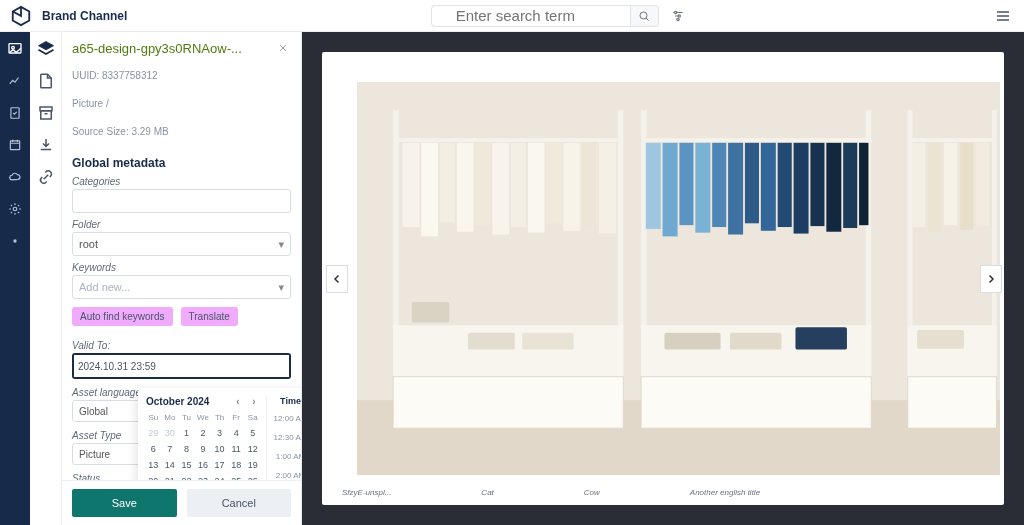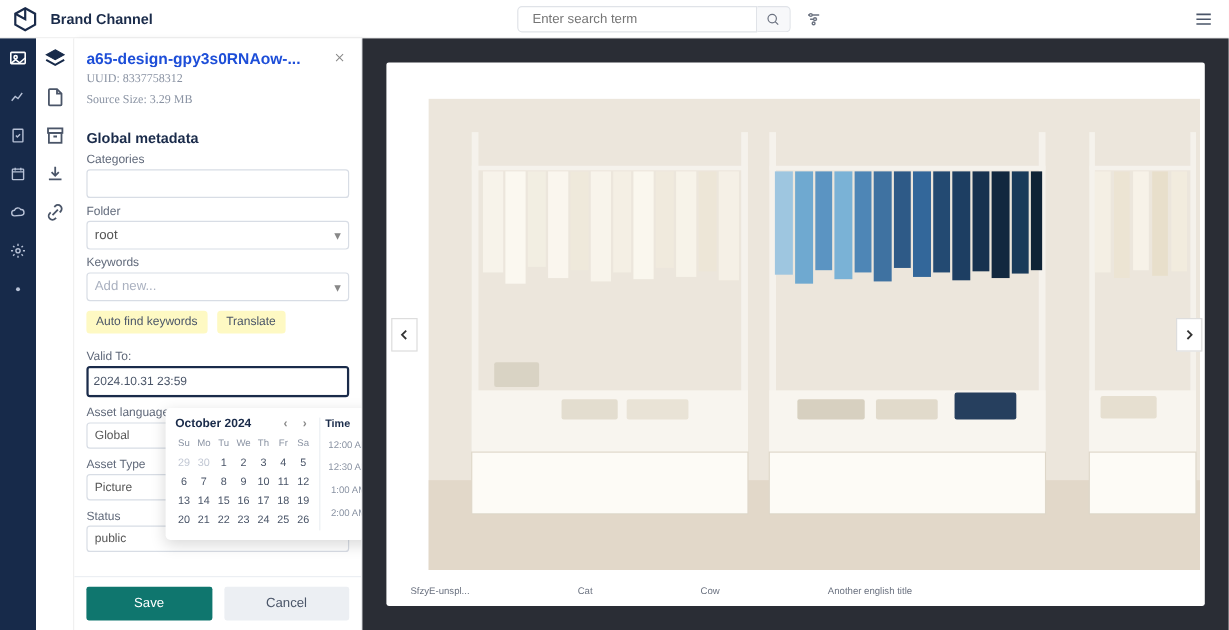--- a/index.html
+++ b/index.html
@@ -4,21 +4,21 @@
 <style>
 * { box-sizing: border-box; margin: 0; padding: 0; }
 html, body { width: 1024px; height: 525px; overflow: hidden; font-family: -apple-system, BlinkMacSystemFont, "Segoe UI", Arial, sans-serif; font-size: 12px; color: #333; }
 .app { display: flex; flex-direction: column; width: 100%; height: 100%; background: #fff; }
 
 
 .header { display: flex; align-items: center; height: 32px; padding: 0 10px; border-bottom: 1px solid #eee; gap: 10px; }
 .logo { width: 22px; height: 22px; }
 .brand { font-weight: 600; font-size: 12px; color: #1a2b4a; }
 .search-wrap { margin-left: auto; margin-right: auto; display: flex; align-items: center; }
-.search-input { width: 200px; height: 22px; border: 1px solid #e0e3e8; border-radius: 4px 0 0 4px; padding: 0 12px; font-size: 11px; color: #888; }
+.search-input { width: 200px; height: 22px; border: 1px solid #e0e3e8; border-radius: 4px 0 0 4px; padding: 0 24px; font-size: 15px; color: #888; }
 .search-btn { width: 28px; height: 22px; border: 1px solid #e0e3e8; border-left: none; border-radius: 0 4px 4px 0; background: #f7f8fa; display: flex; align-items: center; justify-content: center; }
 .filter-btn { width: 22px; height: 22px; margin-left: 8px; display: flex; align-items: center; justify-content: center; }
 .menu-btn { width: 22px; height: 22px; display: flex; align-items: center; justify-content: center; }
 
 
 .main { display: flex; flex: 1; min-height: 0; }
 
 
 .leftnav { width: 30px; background: #172a4a; display: flex; flex-direction: column; align-items: center; padding-top: 8px; gap: 14px; }
 .leftnav .navitem { width: 18px; height: 18px; color: #b7c1d6; display: flex; align-items: center; justify-content: center; }
@@ -26,33 +26,33 @@
 
 
 .toolcol { width: 32px; background: #fff; display: flex; flex-direction: column; align-items: center; padding-top: 6px; gap: 10px; border-right: 1px solid #eee; }
 .toolcol .tool { width: 22px; height: 22px; display: flex; align-items: center; justify-content: center; color: #4a5568; }
 .toolcol .tool.active svg { stroke: #172a4a; }
 
 
 .panel { width: 240px; background: #fff; border-right: 1px solid #e6e8ec; display: flex; flex-direction: column; box-shadow: 2px 0 5px rgba(0,0,0,0.05); }
 .panel-head { padding: 8px 10px; }
 .panel-title-row { display: flex; align-items: center; }
-.panel-title { font-size: 13px; font-weight: 700; color: #1d4ed8; flex: 1; white-space: nowrap; overflow: hidden; text-overflow: ellipsis; }
+.panel-title { font-size: 13px; font-weight: 400; color: #4d7c0f; flex: 1; white-space: nowrap; overflow: hidden; text-overflow: ellipsis; }
 .panel-close { width: 16px; height: 16px; color: #888; display: flex; align-items: center; justify-content: center; }
-.panel-sub { font-size: 10px; color: #8a93a3; line-height: 1.6; margin-top: 2px; font-family: Liberation Serif, serif; }
+.panel-sub { font-size: 10px; color: #8a93a3; line-height: 1.6; margin-top: 12px; }
 
 .panel-body { flex: 1; overflow: hidden; padding: 0 10px; position: relative; }
 .section-title { font-size: 12px; font-weight: 700; color: #1a2b4a; margin: 8px 0 6px; }
-.label { font-size: 10px; color: #60697a; margin-top: 6px; margin-bottom: 2px; }
+.label { font-size: 10px; color: #60697a; margin-top: 6px; margin-bottom: 2px; font-style: italic; }
 .input, .select { width: 100%; height: 24px; border: 1px solid #d8dde5; border-radius: 3px; padding: 0 6px; font-size: 11px; color: #555; background: #fff; }
 .select { display: flex; align-items: center; justify-content: space-between; }
 .chev { color: #888; }
 
 .btn-row { display: flex; gap: 8px; margin-top: 8px; }
-.btn-sm { background: #fef9c3; border: none; border-radius: 3px; padding: 4px 8px; font-size: 10px; color: #4a5568; }
+.btn-sm { background: #f0abfc; border: none; border-radius: 3px; padding: 4px 8px; font-size: 10px; color: #4a5568; }
 
 .dual-row { display: flex; gap: 10px; margin-top: 8px; }
 .dual-col { flex: 1; }
 .dual-col .label { display: flex; align-items: center; justify-content: space-between; }
 .info-icon { width: 11px; height: 11px; color: #9aa3b5; }
 .date-in-wrap { display: flex; align-items: center; border: 1px solid #d8dde5; border-radius: 3px; height: 26px; }
 .date-in-wrap.hl { border: 2px solid #1a2b4a; }
 .date-in { flex: 1; border: none; padding: 0 4px; font-size: 10px; color: #4a5568; height: 100%; }
 .cal-icon-box { width: 22px; height: 100%; border-left: 1px solid #d8dde5; display: flex; align-items: center; justify-content: center; color: #60697a; }
 
@@ -71,25 +71,25 @@
 .datepicker { position: absolute; left: 76px; top: 240px; width: 180px; background: #fff; border-radius: 4px; box-shadow: 0 4px 12px rgba(0,0,0,0.15); padding: 8px; display: flex; gap: 6px; z-index: 10; }
 .dp-cal { flex: 1; }
 .dp-head { display: flex; align-items: center; justify-content: space-between; font-size: 10px; font-weight: 600; color: #1a2b4a; margin-bottom: 4px; }
 .dp-nav { display: flex; gap: 4px; color: #888; }
 .dp-nav span { width: 12px; text-align: center; }
 .dp-grid { display: grid; grid-template-columns: repeat(7, 1fr); gap: 2px; text-align: center; }
 .dp-dow { font-size: 8px; color: #8a93a3; padding: 2px 0; }
 .dp-day { font-size: 9px; color: #4a5568; padding: 2px 0; border-radius: 3px; }
 .dp-day.out { color: #c2c8d4; }
 .dp-time { width: 44px; border-left: 1px solid #eceff3; padding-left: 4px; display: flex; flex-direction: column; gap: 8px; }
-.dp-time-h { font-size: 9px; font-weight: 600; color: #1a2b4a; text-align: left; }
+.dp-time-h { font-size: 9px; font-weight: 600; color: #1a2b4a; text-align: center; }
 .dp-time-v { font-size: 8px; color: #8a93a3; text-align: center; }
 
 
-.preview { flex: 1; background: #2a2d35; position: relative; display: flex; align-items: center; justify-content: center; }
+.preview { flex: 1; background: #2a2d35; position: relative; display: flex; align-items: center; justify-content: center; font-style: italic; }
 .preview-frame { position: absolute; inset: 20px; background: #fff; border-radius: 2px; }
 .photo { position: absolute; left: 35px; right: 4px; top: 30px; bottom: 30px; overflow: hidden; }
 .arrow { position: absolute; top: 50%; transform: translateY(-50%); width: 22px; height: 28px; background: #fff; border: 1px solid #ddd; display: flex; align-items: center; justify-content: center; z-index: 5; }
 .arrow.left { left: 4px; }
 .arrow.right { right: 2px; }
 .photo svg { width: 100%; height: 100%; }
 
 .thumbbar { position: absolute; bottom: 0; left: 0; right: 0; height: 26px; display: flex; gap: 90px; padding: 0 20px; align-items: center; font-size: 8px; color: #6b7280; }
 .thumbbar .titem { white-space: nowrap; }
 
@@ -213,20 +213,21 @@
       <div class="panel-head">
         <div class="panel-title-row">
           <div class="panel-title">a65-design-gpy3s0RNAow-...</div>
           <div class="panel-close">
             <svg width="10" height="10" viewBox="0 0 24 24" stroke="#888" stroke-width="2">
                 <path d="M5 5l14 14M19 5L5 19"></path>
               </svg>
           </div>
         </div>
         <div class="panel-sub">UUID: 8337758312</div>
+        <div class="panel-sub">Picture /</div>
         <div class="panel-sub">Source Size: 3.29 MB</div>
       </div>
 
       <div class="panel-body">
         <div class="section-title">Global metadata</div>
 
         <div class="label">Categories</div>
         <input class="input" style="">
 
         <div class="label">Folder</div>

